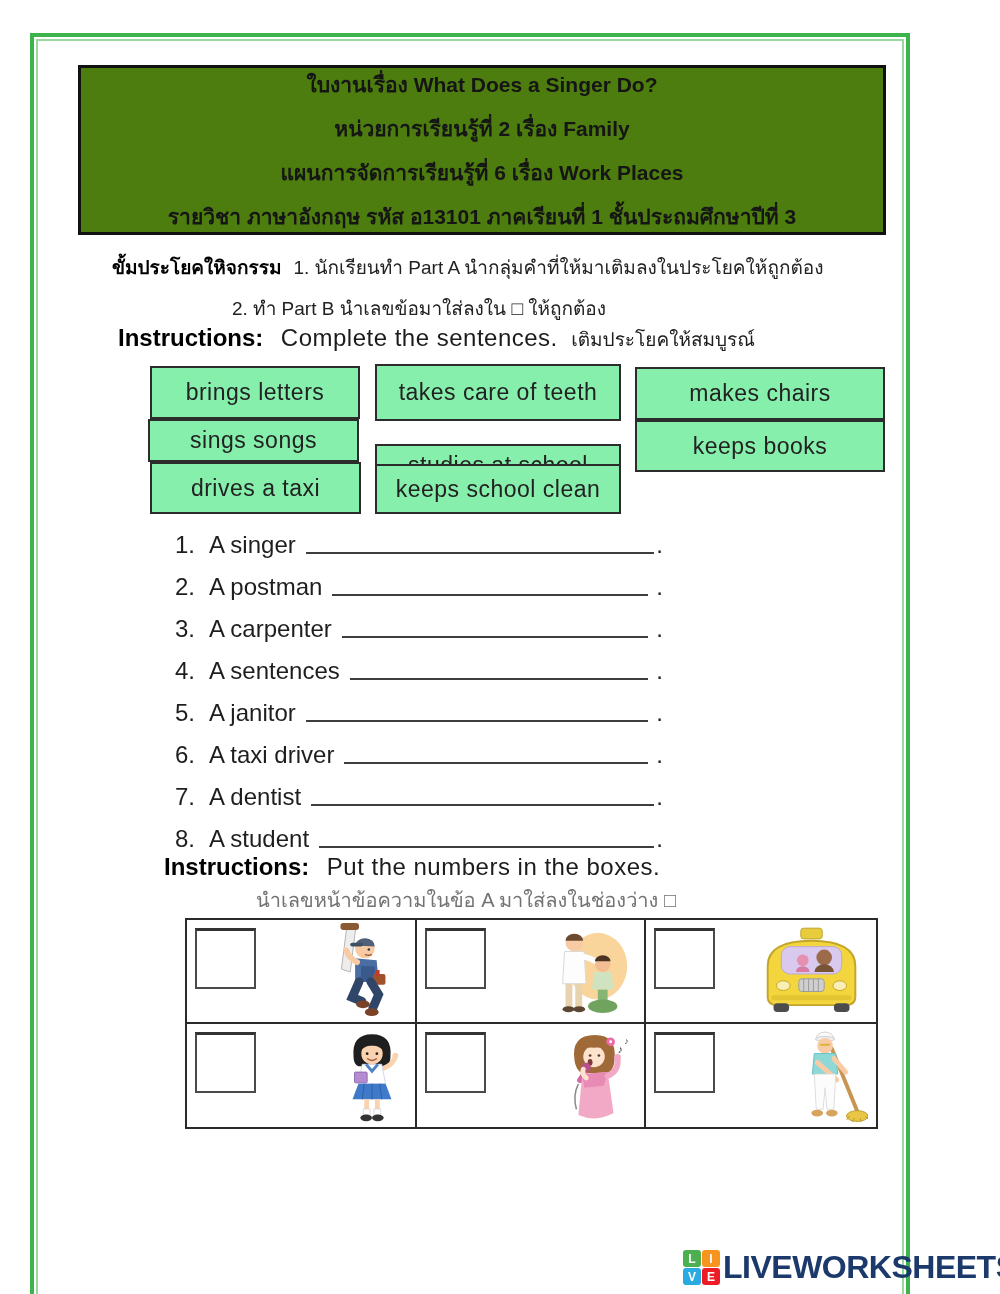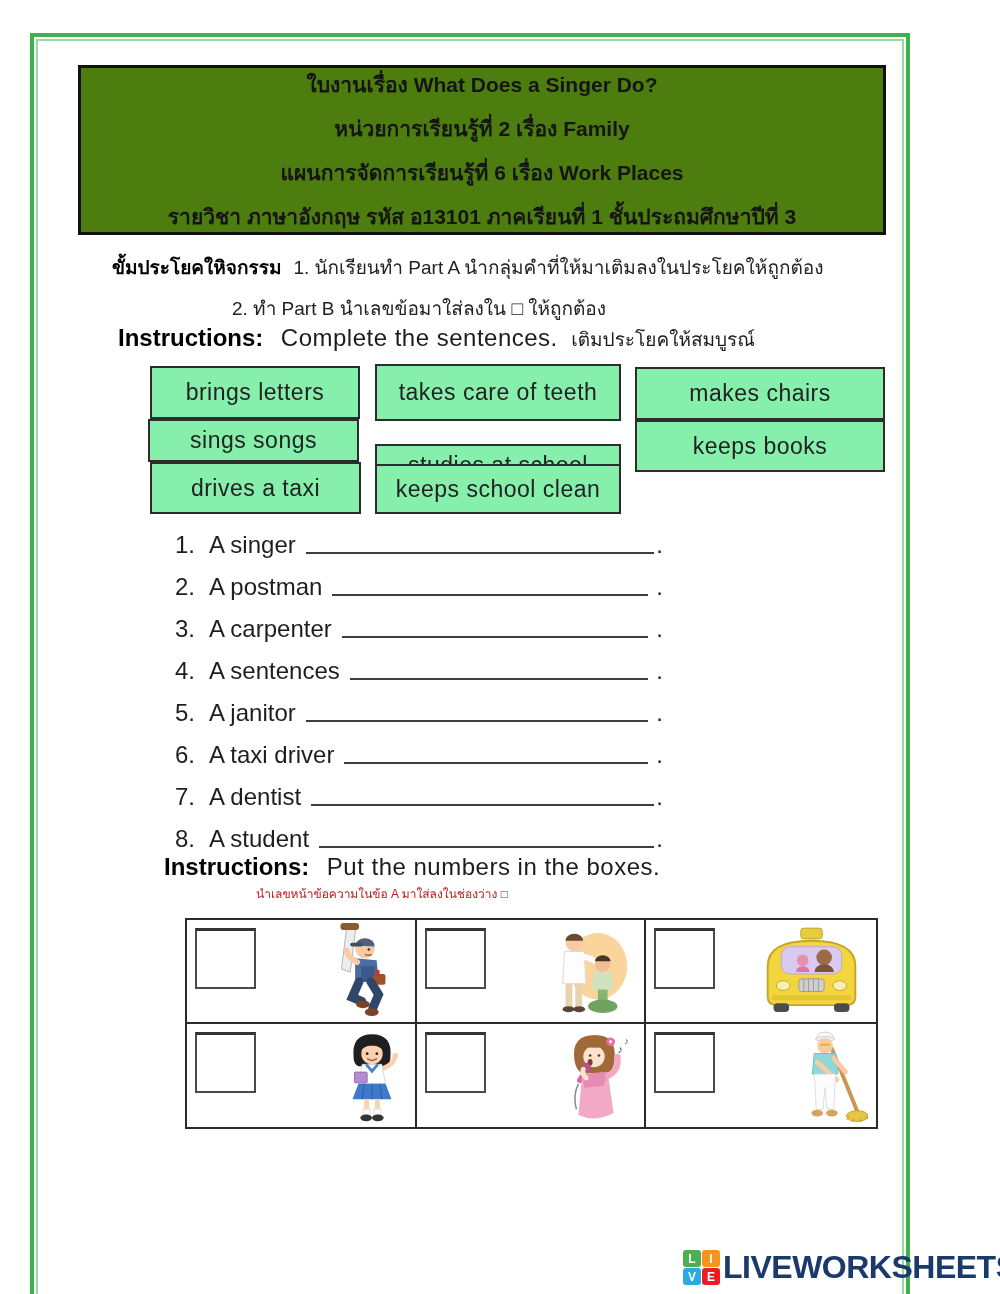--- a/index.html
+++ b/index.html
@@ -24,21 +24,21 @@
   .steps-label { font-weight:bold; color:#000; margin-right:12px; white-space:nowrap; }
   .steps-row2 { margin-left:120px; margin-top:11px; }
 
   
   .ins-line { position:absolute; white-space:nowrap; color:#1c1c1c; }
   .ins-a { left:118px; top:324px; }
   .ins-b { left:132px; top:853px;margin-left:32px; }
   .ins-label { font-weight:bold; font-size:24px; color:#000; }
   .ins-text { font-size:24px; margin-left:13px; letter-spacing:0.5px; }
   .ins-thai { font-size:19px; margin-left:9px; }
-  .thai-line-b { position:absolute; left:256px; top:884px; font-size:12px; color:#b91c1c; }
+  .thai-line-b { position:absolute; left:256px; top:884px; font-size:20px; color:#737373; }
 
   
   .wbox { position:absolute; border:2px solid #2c2c2c; background:#86efac; display:flex;
           align-items:center; justify-content:center; font-size:23px; color:#222;
           letter-spacing:0.5px; }
 
   
   .sentences { position:absolute; left:175px; top:517px; width:488px; }
   .sentence { display:flex; align-items:flex-end; height:42px; font-size:24px; color:#1e1e1e; }
   .s-num { width:34px; flex:none; }

